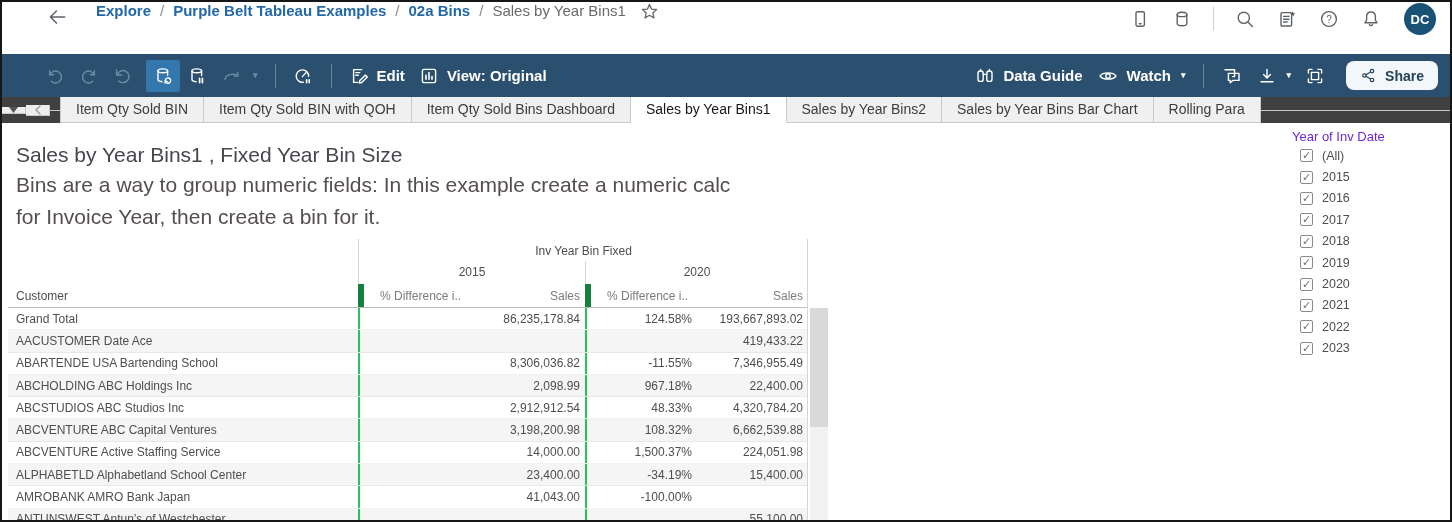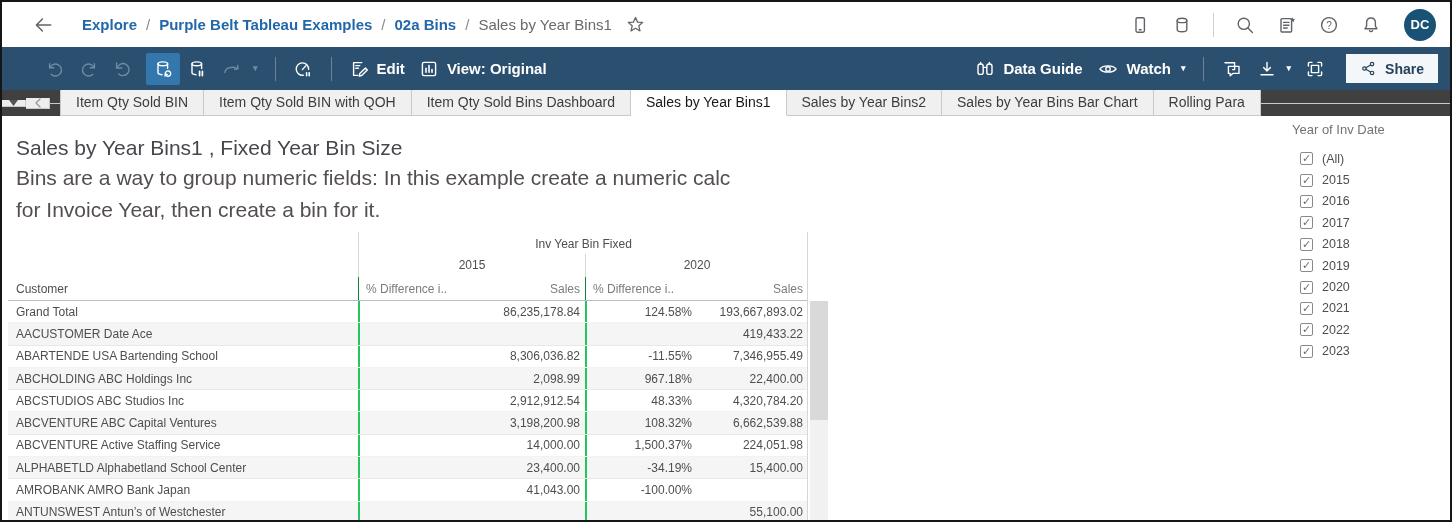--- a/index.html
+++ b/index.html
@@ -4,41 +4,41 @@
 <style>
   :root{
     --toolbar-bg:#2b506f; --toolbar-active:#3377ad; --link-blue:#2268a9;
     --avatar-bg:#1a5276; --tab-bg:#f0f0f0; --band-gray:#f5f5f5;
   }
   *{box-sizing:border-box;margin:0;padding:0}
   body{background:#fff;font-family:"Liberation Sans",sans-serif;}
   .frame{position:relative;width:1452px;height:522px;border:2px solid #161616;background:#fff;overflow:hidden}
 
   
-  .topbar{height:45px;display:flex;align-items:center;padding:0 14px 0 26px;background:#fff}
+  .topbar{height:52px;display:flex;align-items:flex-start;padding:0 14px 0 40px;background:#fff}
   .back{width:30px;height:30px;display:flex;align-items:center;justify-content:center;color:#5f6368;margin-right:24px;cursor:pointer}
   .breadcrumb{display:flex;align-items:center;font-size:15px;white-space:nowrap}
   .bc-item{color:#6a6a6a}
   .bc-item.link{color:var(--link-blue);font-weight:700;cursor:pointer}
   .bc-sep{color:#8a8a8a;margin:0 9px}
   .fav{margin-left:14px;color:#6a6a6a;display:flex;cursor:pointer}
   .topbar-right{margin-left:auto;display:flex;align-items:center;gap:8px}
   .tico{width:34px;height:34px;display:flex;align-items:center;justify-content:center;color:#5f6368;cursor:pointer}
   .tdivider{width:1px;height:24px;background:#cfcfcf;margin:0 6px}
   .avatar{width:32px;height:32px;border-radius:50%;background:var(--avatar-bg);color:#fff;font-size:13px;font-weight:700;display:flex;align-items:center;justify-content:center;margin-left:8px;cursor:pointer}
   svg.ic{stroke:currentColor;fill:none;stroke-width:1.4;stroke-linecap:round;stroke-linejoin:round}
 
   
   .toolbar{height:43px;background:var(--toolbar-bg);display:flex;align-items:center;padding:0 12px 0 36px;color:#fff}
   .tbtn{display:flex;align-items:center;justify-content:center;gap:8px;height:32px;padding:0 7px;color:#fff;font-size:15px;font-weight:700;white-space:nowrap;cursor:pointer;border-radius:2px}
   .tbtn.dis{color:#6d8ba5;cursor:default}
   .tbtn.activebg{background:var(--toolbar-active)}
   .tb-divider{width:1px;height:24px;background:rgba(255,255,255,.3);margin:0 10px}
   .caret{font-size:9px;line-height:1;margin-left:2px}
-  .share-btn{display:flex;align-items:center;gap:8px;height:29px;padding:0 14px;background:#f4f7f9;color:#24425c;font-size:14px;font-weight:700;border-radius:0;margin-left:14px;cursor:pointer}
+  .share-btn{display:flex;align-items:center;gap:8px;height:29px;padding:0 14px;background:#f4f7f9;color:#24425c;font-size:14px;font-weight:700;border-radius:8px;margin-left:14px;cursor:pointer}
   .toolbar .spacer{flex:1}
   .tgap{width:6px}
 
   
   .tabbar{height:26px;background:#404040;display:flex;align-items:center;overflow:hidden}
   .tabnav{width:24px;display:flex;align-items:center;justify-content:center;background:#ededed;border-right:1px solid #c9c9c9;border-bottom:1px solid #c9c9c9;color:#555;cursor:pointer}
   .tabnav.dim{color:#9a9a9a}
   .tabspace{width:10px;border-bottom:1px solid #c9c9c9}
   .tab{padding:0 15px;font-size:14px;line-height:25px;color:#3d3d3d;background:var(--tab-bg);border-right:1px solid #c9c9c9;border-bottom:1px solid #c9c9c9;white-space:nowrap;cursor:pointer}
   .tab:first-of-type{border-left:1px solid #c9c9c9}
@@ -54,36 +54,36 @@
   
   .ttable{position:absolute;left:6px;top:116px;width:800px;font-size:12px;color:#4e4e4e;border-right:1px solid #d6d6d6}
   .hrowA{display:grid;grid-template-columns:350px 450px;height:22px;align-items:center}
   .hrowA .spanTop{text-align:center;border-left:1px solid #d6d6d6;height:100%;line-height:24px}
   .hrowB{display:grid;grid-template-columns:350px 227px 223px;height:23px;align-items:center}
   .hrowB .yr{text-align:center;border-left:1px solid #d6d6d6;height:100%;line-height:23px}
   .hrowC{display:grid;grid-template-columns:350px 112px 115px 112px 111px;height:24px;align-items:end;border-bottom:1px solid #bdbdbd}
   .hrowC div{padding-bottom:4px}
   .hc0{padding-left:8px;color:#4e4e4e}
   .mh{color:#7c7c7c}
-  .mh.l{padding-left:7px;border-left:1px solid #15803d;height:100%;display:flex;align-items:flex-end}
+  .mh.l{padding-left:16px;border-left:6px solid #15803d;height:100%;display:flex;align-items:flex-end}
   .mh.r{text-align:right;padding-right:5px}
   .tbody .trow{display:grid;grid-template-columns:350px 112px 115px 112px 111px;height:22.3px;align-items:center;border-bottom:1px solid rgba(0,0,0,.05)}
   .tbody .trow:nth-child(even){background:var(--band-gray)}
   .tcell{overflow:hidden;white-space:nowrap;height:100%;display:flex;align-items:center}
   .tcell.c0{padding-left:8px}
   .tcell.c1,.tcell.c3{border-left:2px solid #22c55e}
   .tcell.num{justify-content:flex-end;padding-right:5px}
 
   
   .vscroll{position:absolute;left:808px;top:185px;width:18px;height:224px;background:#f1f1f1}
   .vscroll .thumb{position:absolute;left:0;top:0;width:100%;height:119px;background:#d9d9d9;cursor:pointer}
 
   
   .filter{position:absolute;left:1290px;top:6px;width:155px}
-  .filter-title{font-size:13px;color:#737373;margin-bottom:11px}
+  .filter-title{font-size:13px;color:#6d28d9;margin-bottom:1px}
   .fitem{display:flex;align-items:center;height:21.4px;gap:9px;padding-left:8px;cursor:pointer}
   .cbox{width:13px;height:13px;border:1px solid #8a8a8a;border-radius:2px;background:#fff;color:#6e6e6e;font-size:11px;line-height:11px;display:flex;align-items:center;justify-content:center;flex:none}
   .flabel{font-size:12.5px;color:#4e4e4e}
 </style>
 </head>
 <body>
 
 <div class="frame">
 
   <header class="topbar">

